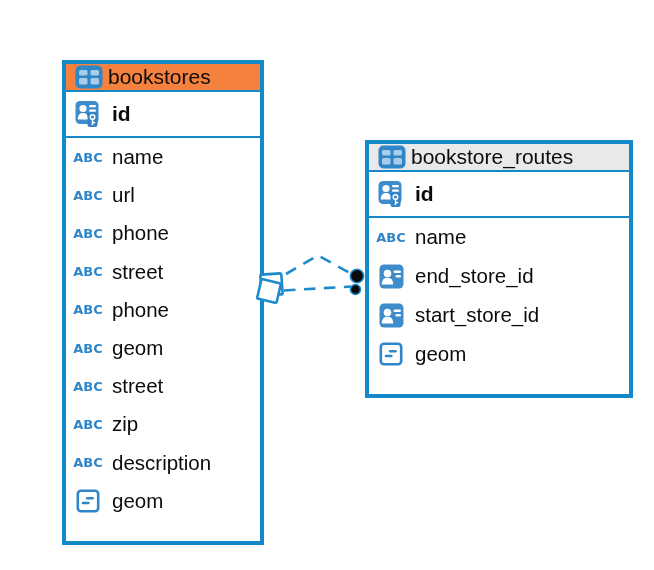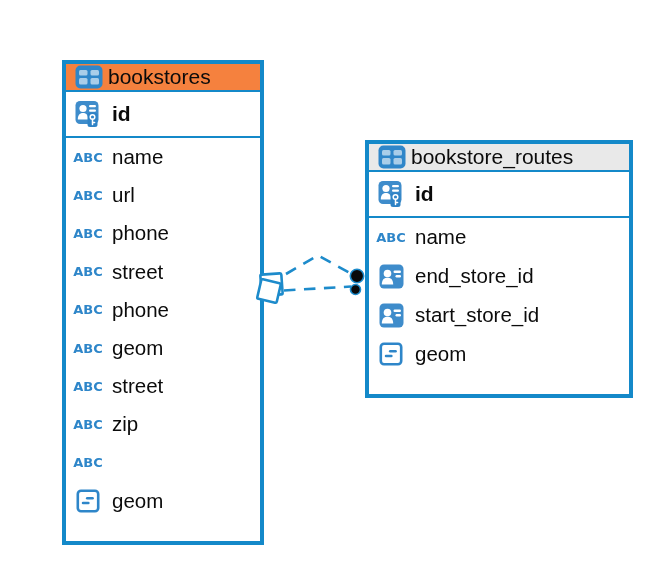--- a/index.html
+++ b/index.html
@@ -169,20 +169,21 @@
         <div class="row">
           <span class="icon">
             <span class="abc">ABC</span>
           </span>
           <span class="col-name">zip</span>
         </div>
         <div class="row">
           <span class="icon">
             <span class="abc">ABC</span>
           </span>
+          <span class="col-name">description</span>
         </div>
         <div class="row">
           <span class="icon">
             <svg width="24" height="24" viewBox="0 0 24 24">
               <rect x="1.8" y="1.8" width="20.4" height="20.4" rx="3.2" fill="none" stroke="#2E86C9" stroke-width="2.6"></rect>
               <path d="M11.2 9.3 h5.4" stroke="#2E86C9" stroke-width="2.5" stroke-linecap="round"></path>
               <path d="M7 14 h5.4" stroke="#2E86C9" stroke-width="2.5" stroke-linecap="round"></path>
             </svg>
           </span>
           <span class="col-name">geom</span>

